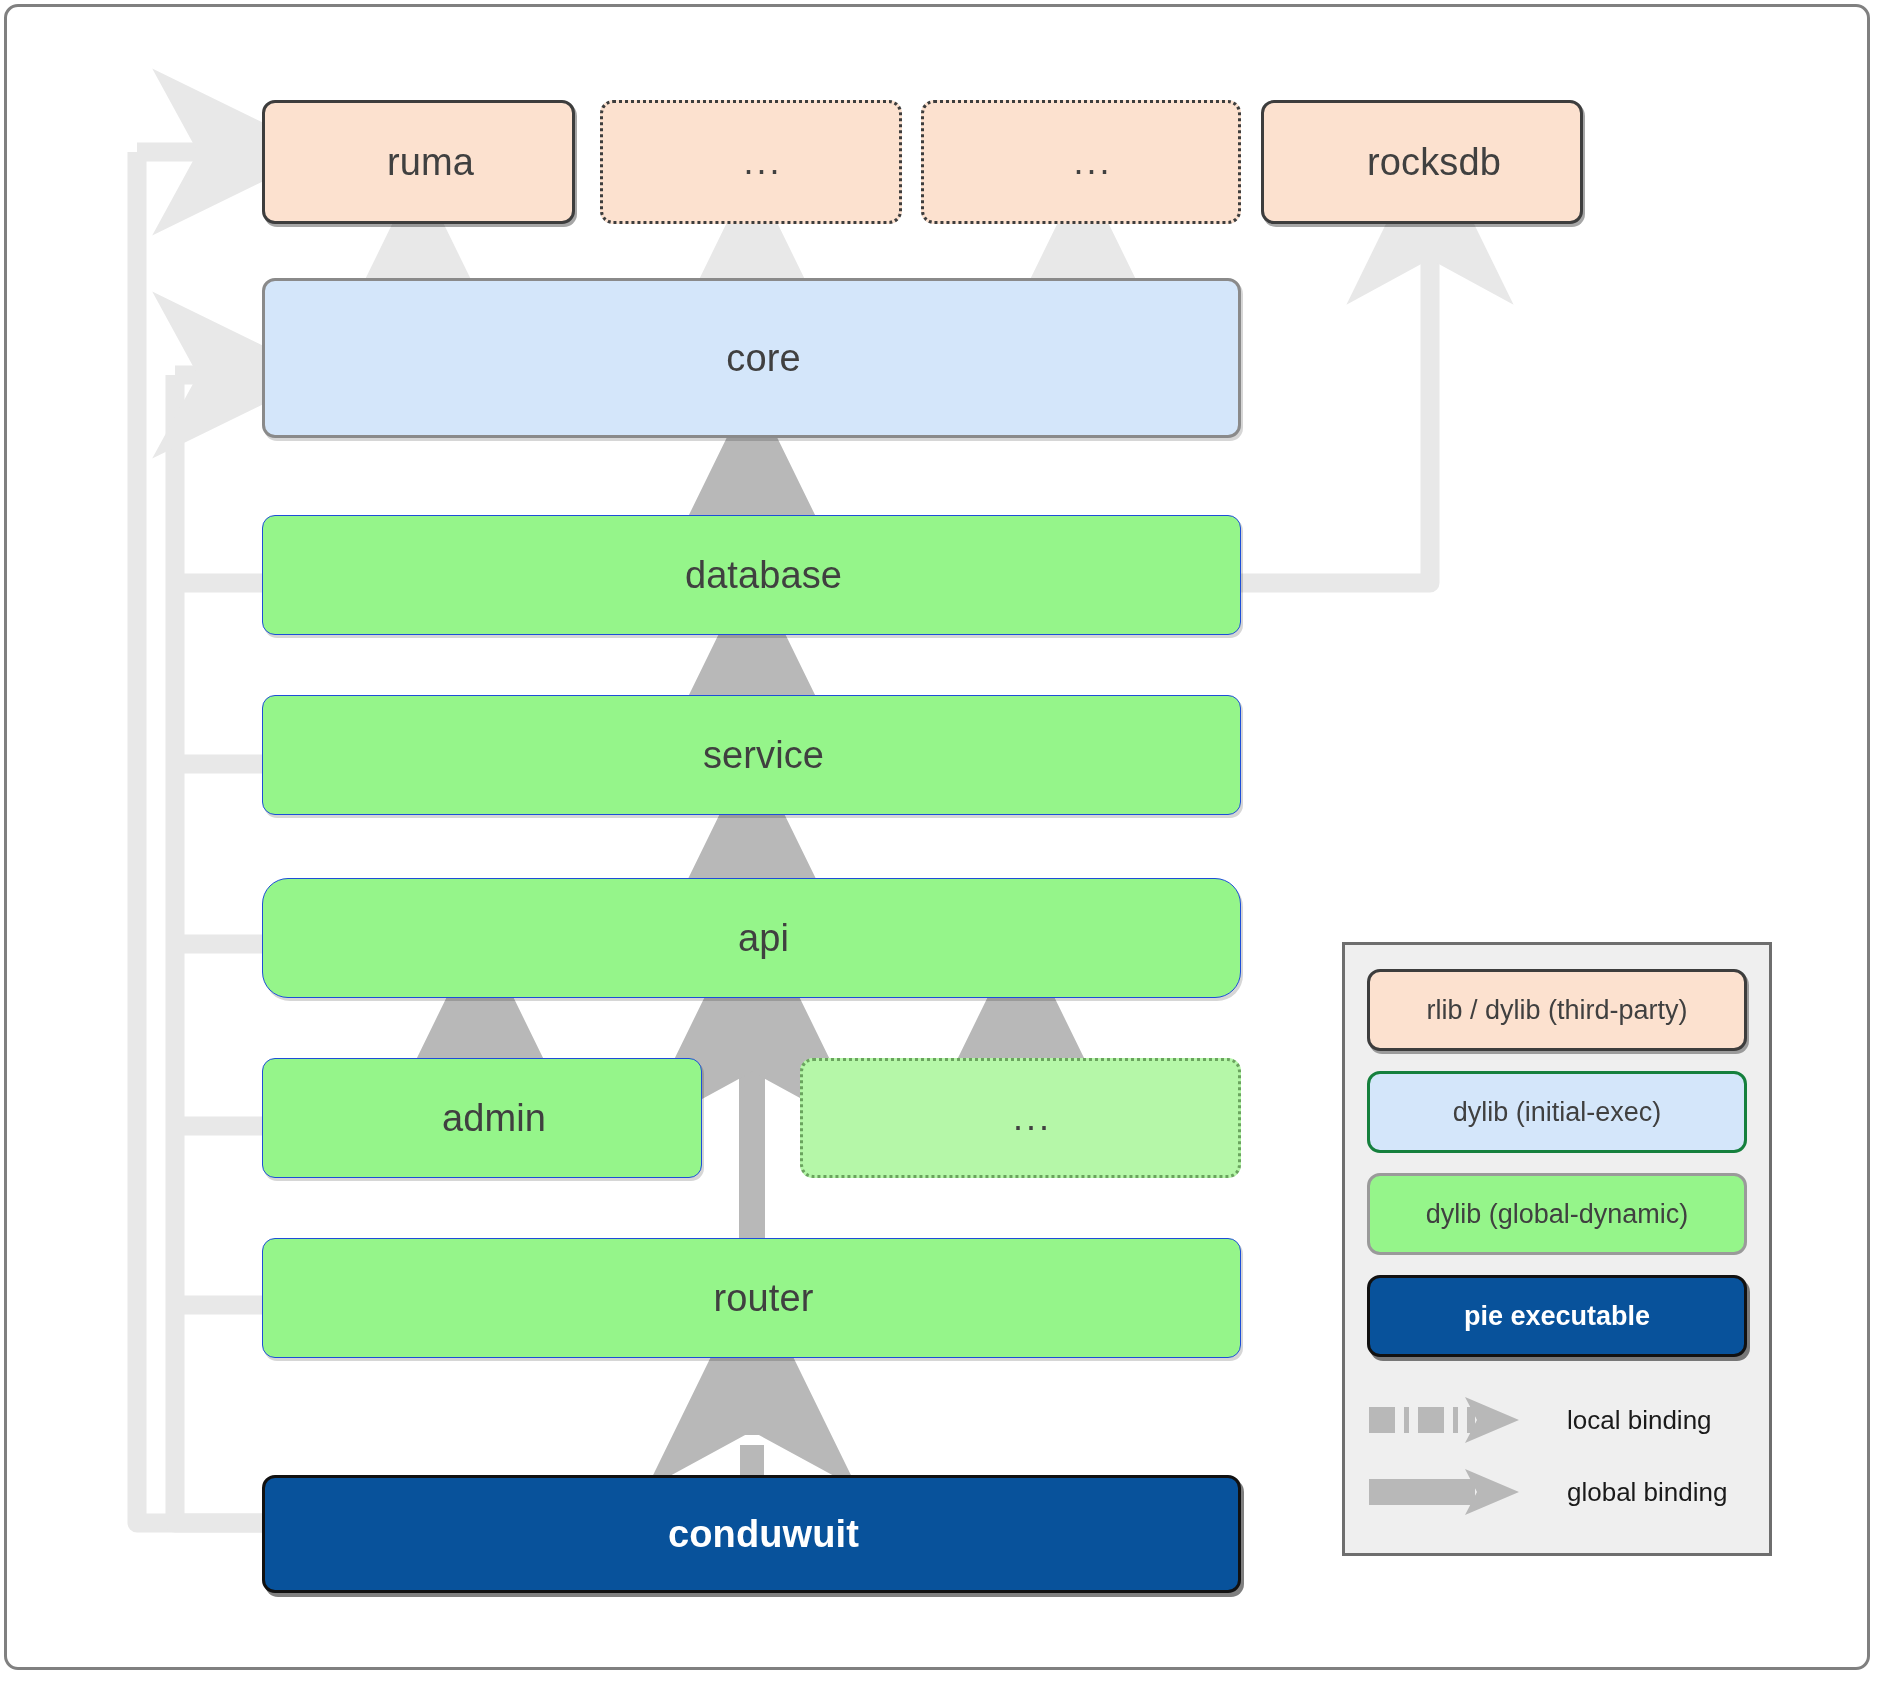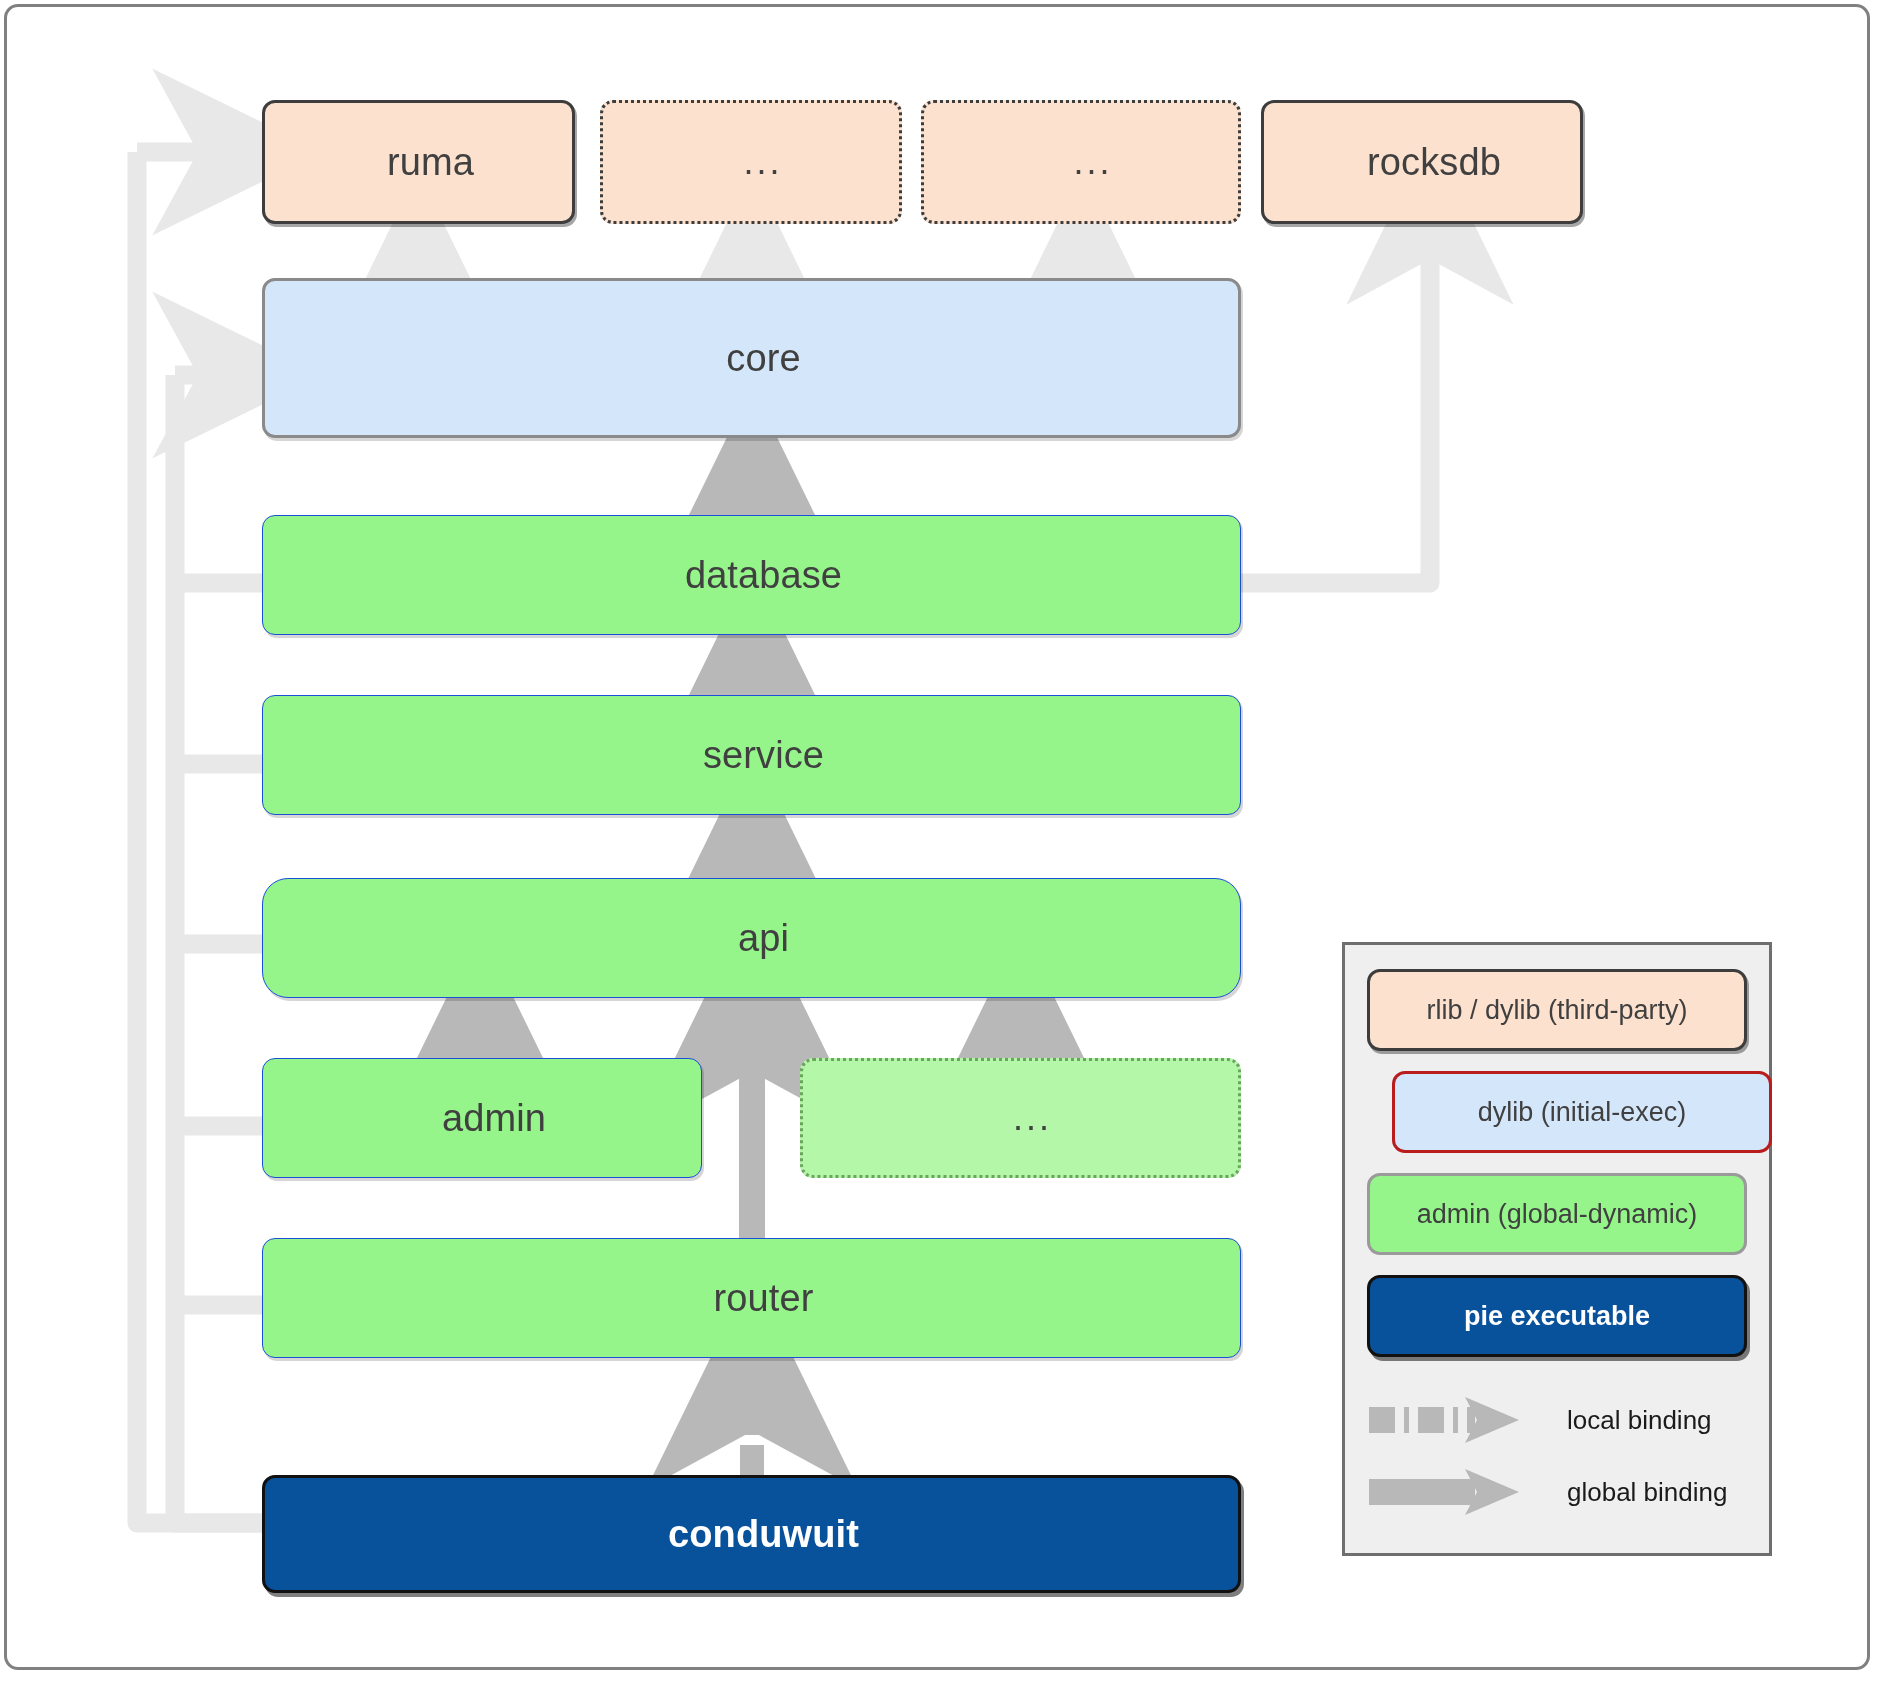--- a/index.html
+++ b/index.html
@@ -64,21 +64,21 @@
     background:#efefef;border:3px solid #6e6e6e;box-sizing:border-box;
     z-index:6;
   }
   .lg-item{
     position:absolute;left:22px;width:380px;height:82px;
     box-sizing:border-box;border-radius:13px;
     display:flex;align-items:center;justify-content:center;
     font-size:27px;color:#404040;
   }
   .lg-third{background:#fce1cf;border:3px solid #3d3d3d;box-shadow:2px 3px 0 rgba(0,0,0,.35);top:24px;}
-  .lg-init {background:#d4e6fa;border:3px solid #b91c1c;top:126px;margin-left:25px;}
+  .lg-init {background:#d4e6fa;border:3px solid #15803d;top:126px;}
   .lg-glob {background:#95f58a;border:3px solid #9a9a9a;top:228px;}
   .lg-pie  {background:#08529b;border:3px solid #111;color:#fff;font-weight:bold;top:330px;
             box-shadow:3px 4px 0 rgba(0,0,0,.5);}
 
   .lg-row{position:absolute;left:22px;width:390px;height:54px;display:flex;align-items:center;}
   .lg-row-local{top:448px;}
   .lg-row-global{top:520px;}
   .lg-arrow{width:160px;height:54px;flex:0 0 160px;}
   .lg-text{font-size:26px;color:#1a1a1a;margin-left:40px;}
 </style>
@@ -214,21 +214,21 @@
 
     <div class="lg-item lg-third">
       <span>rlib / dylib (third-party)</span>
     </div>
 
     <div class="lg-item lg-init">
       <span>dylib (initial-exec)</span>
     </div>
 
     <div class="lg-item lg-glob">
-      <span>admin (global-dynamic)</span>
+      <span>dylib (global-dynamic)</span>
     </div>
 
     <div class="lg-item lg-pie">
       <span>pie executable</span>
     </div>
 
     <div class="lg-row lg-row-local">
       <svg class="lg-arrow" viewBox="0 0 160 54">
         <path d="M2,27 L108,27" stroke="#b8b8b8" stroke-width="26" fill="none" stroke-dasharray="26 9 5 9"></path>
         <path d="M98,4 L152,27 L98,50 L110,27 Z" fill="#b8b8b8"></path>

